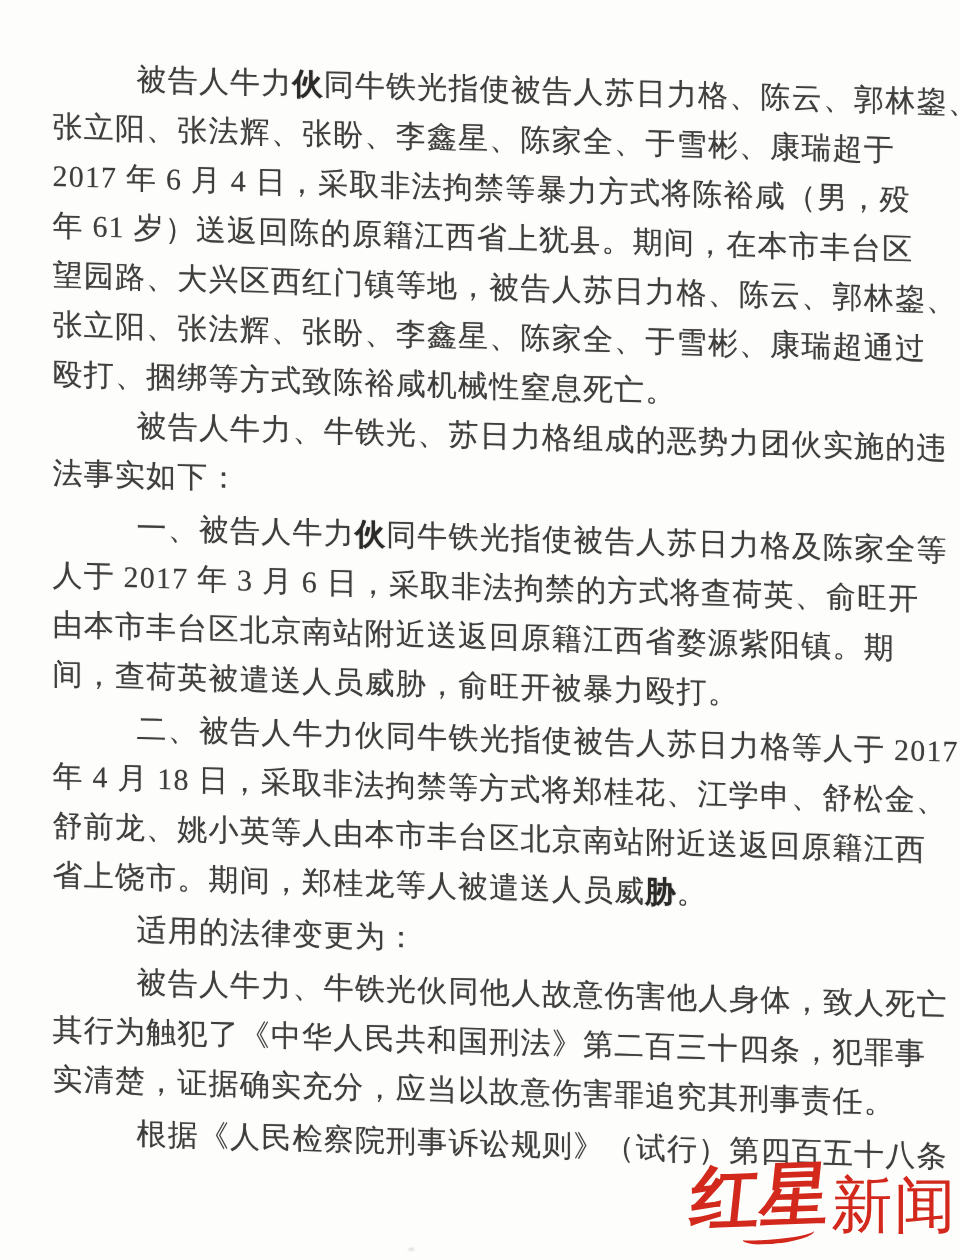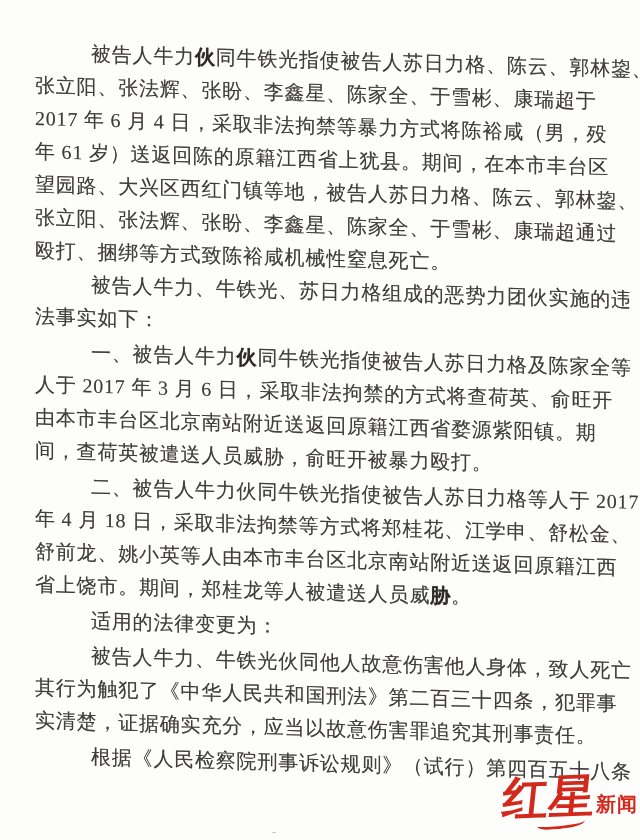--- a/index.html
+++ b/index.html
@@ -62,24 +62,24 @@
   .wm-script {
     font-family: "DejaVu Serif", serif;
     font-size: 46px;
     font-weight: bold;
     line-height: 1;
     transform: skewX(-8deg) rotate(-2deg);
     display: inline-block;
   }
   .wm-block {
     font-family: "DejaVu Sans", "Liberation Sans", sans-serif;
-    font-size: 20px;
-    font-weight: 700;
+    font-size: 41px;
+    font-weight: 400;
     line-height: 1;
-    margin-top: 20px;
+    margin-top: 9px;
     margin-left: 1px;
     letter-spacing: 1px;
     display: inline-block;
   }
   .wm-swash {
     position: absolute;
     left: 34px;
     top: 44px;
     width: 48px;
     height: 8px;

